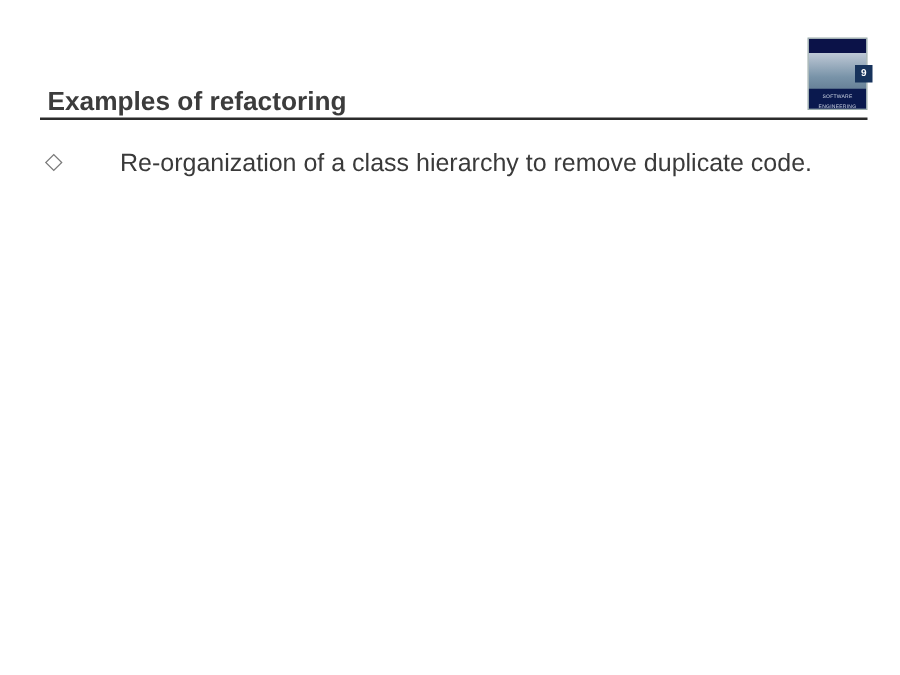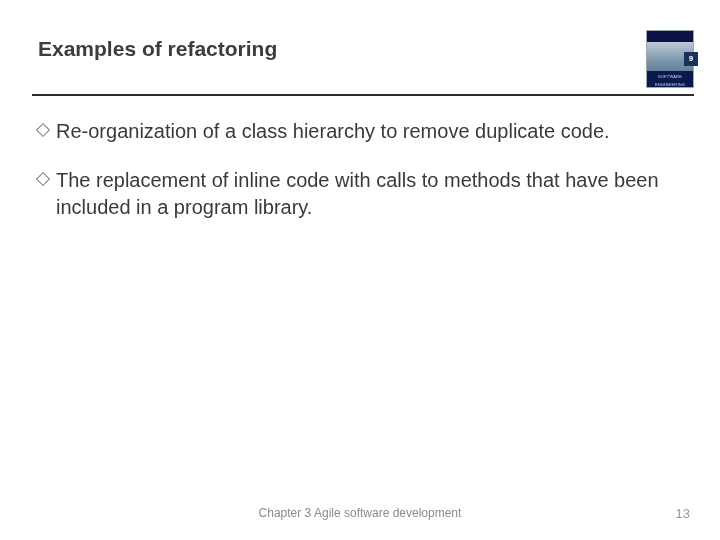--- a/index.html
+++ b/index.html
@@ -1,28 +1,28 @@
 <!DOCTYPE html>
 <html><head>
 <meta charset="utf-8">
 <style>
   * { margin: 0; padding: 0; box-sizing: border-box; }
   html, body { width: 720px; height: 540px; background: #fff; font-family: Arial, Helvetica, sans-serif; color: #3a3a3a; }
   .slide { position: relative; width: 720px; height: 540px; }
   .header-row { position: absolute; top: 30px; left: 38px; right: 26px; height: 58px; }
-  .title { font-size: 21px; font-weight: bold; color: #3c3c3c; line-height: 1.2; padding-top: 6px; }
+  .title { font-size: 21px; font-weight: bold; color: #3c3c3c; line-height: 1.2; padding-top: 6px; margin-top: 33px; }
   .book-thumb { position: absolute; top: 0; right: 0; width: 48px; height: 58px; }
   .book-thumb .frame { width: 48px; height: 58px; background: linear-gradient(180deg,#0b1248 0%,#0b1248 20%,#bfc9d6 20%,#7893a8 55%,#4b637c 100%); border: 1px solid #9aa; position: relative; overflow: hidden; }
   .book-thumb .band { position: absolute; left: 0; right: 0; bottom: 0; height: 16px; background: #0a194e; color: #cfd7e6; font-size: 4px; text-align: center; line-height: 8px; letter-spacing: 0.2px; padding-top: 2px; }
   .book-thumb .tag { position: absolute; right: -4px; top: 22px; width: 14px; height: 14px; background: #17335c; color: #fff; font-size: 8px; font-weight: bold; text-align: center; line-height: 14px; }
   .divider { position: absolute; left: 32px; right: 26px; top: 94px; height: 0; border-top: 2px solid #2b2b2b; }
   .content { position: absolute; left: 38px; right: 40px; top: 118px; }
   .bullet { display: flex; align-items: flex-start; margin-bottom: 22px; }
   .diamond { flex: 0 0 auto; width: 10px; height: 10px; margin-top: 7px; margin-right: 8px; transform: rotate(45deg); background: #fff; border: 1px solid #7a7a7a; }
-  .bullet-text { font-size: 20px; line-height: 1.35; color: #3a3a3a; }
+  .bullet-text { font-size: 20px; line-height: 1.35; color: #3a3a3a; margin-left: 40px; }
   .footer { position: absolute; left: 0; right: 0; bottom: 14px; height: 20px; }
   .footer-center { position: absolute; left: 0; right: 0; text-align: center; font-size: 12px; color: #8a8a8a; }
   .footer-right { position: absolute; right: 30px; font-size: 13px; color: #9a9a9a; }
 </style>
 </head>
 <body>
 
 <div class="slide">
 
   <div class="header-row">
@@ -35,24 +35,16 @@
     </div>
   </div>
 
   <div class="divider"></div>
 
   <div class="content">
     <div class="bullet">
       <div class="diamond"></div>
       <div class="bullet-text">Re-organization of a class hierarchy to remove duplicate code.</div>
     </div>
-    <div class="bullet">
-      <div class="diamond"></div>
-      <div class="bullet-text">The replacement of inline code with calls to methods that have been included in a program library.</div>
-    </div>
   </div>
 
-  <div class="footer">
-    <div class="footer-center">Chapter 3 Agile software development</div>
-    <div class="footer-right">13</div>
-  </div>
 
 </div>
 
 </body></html>

